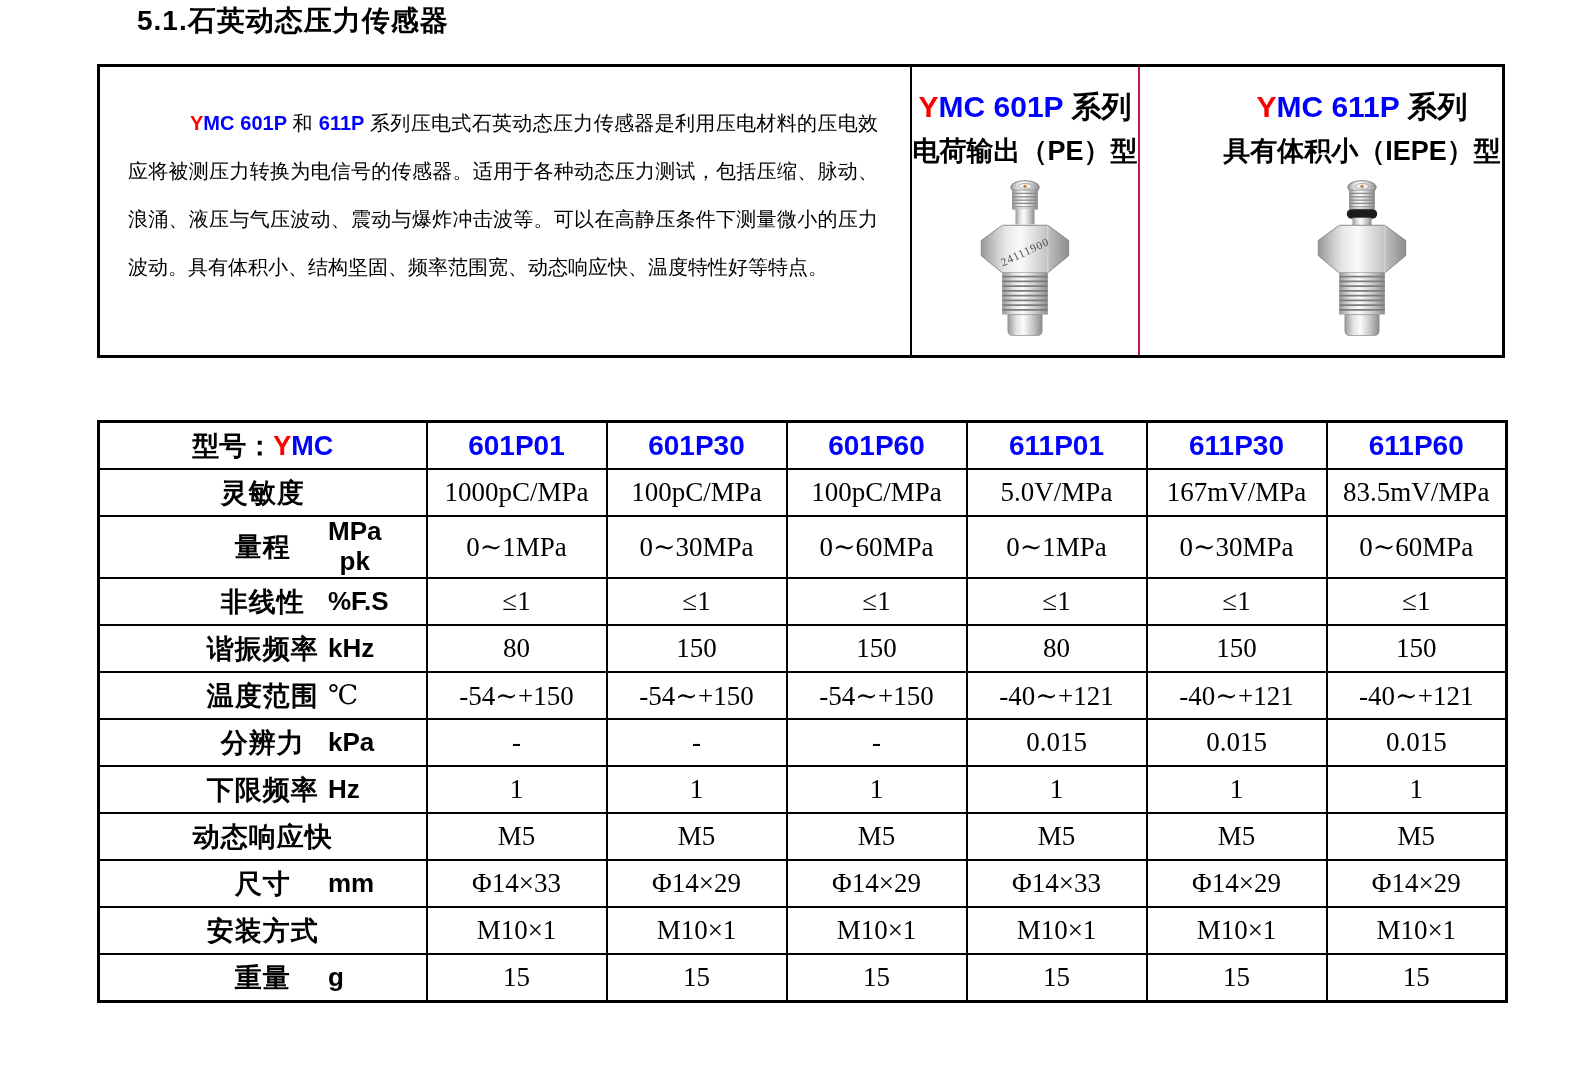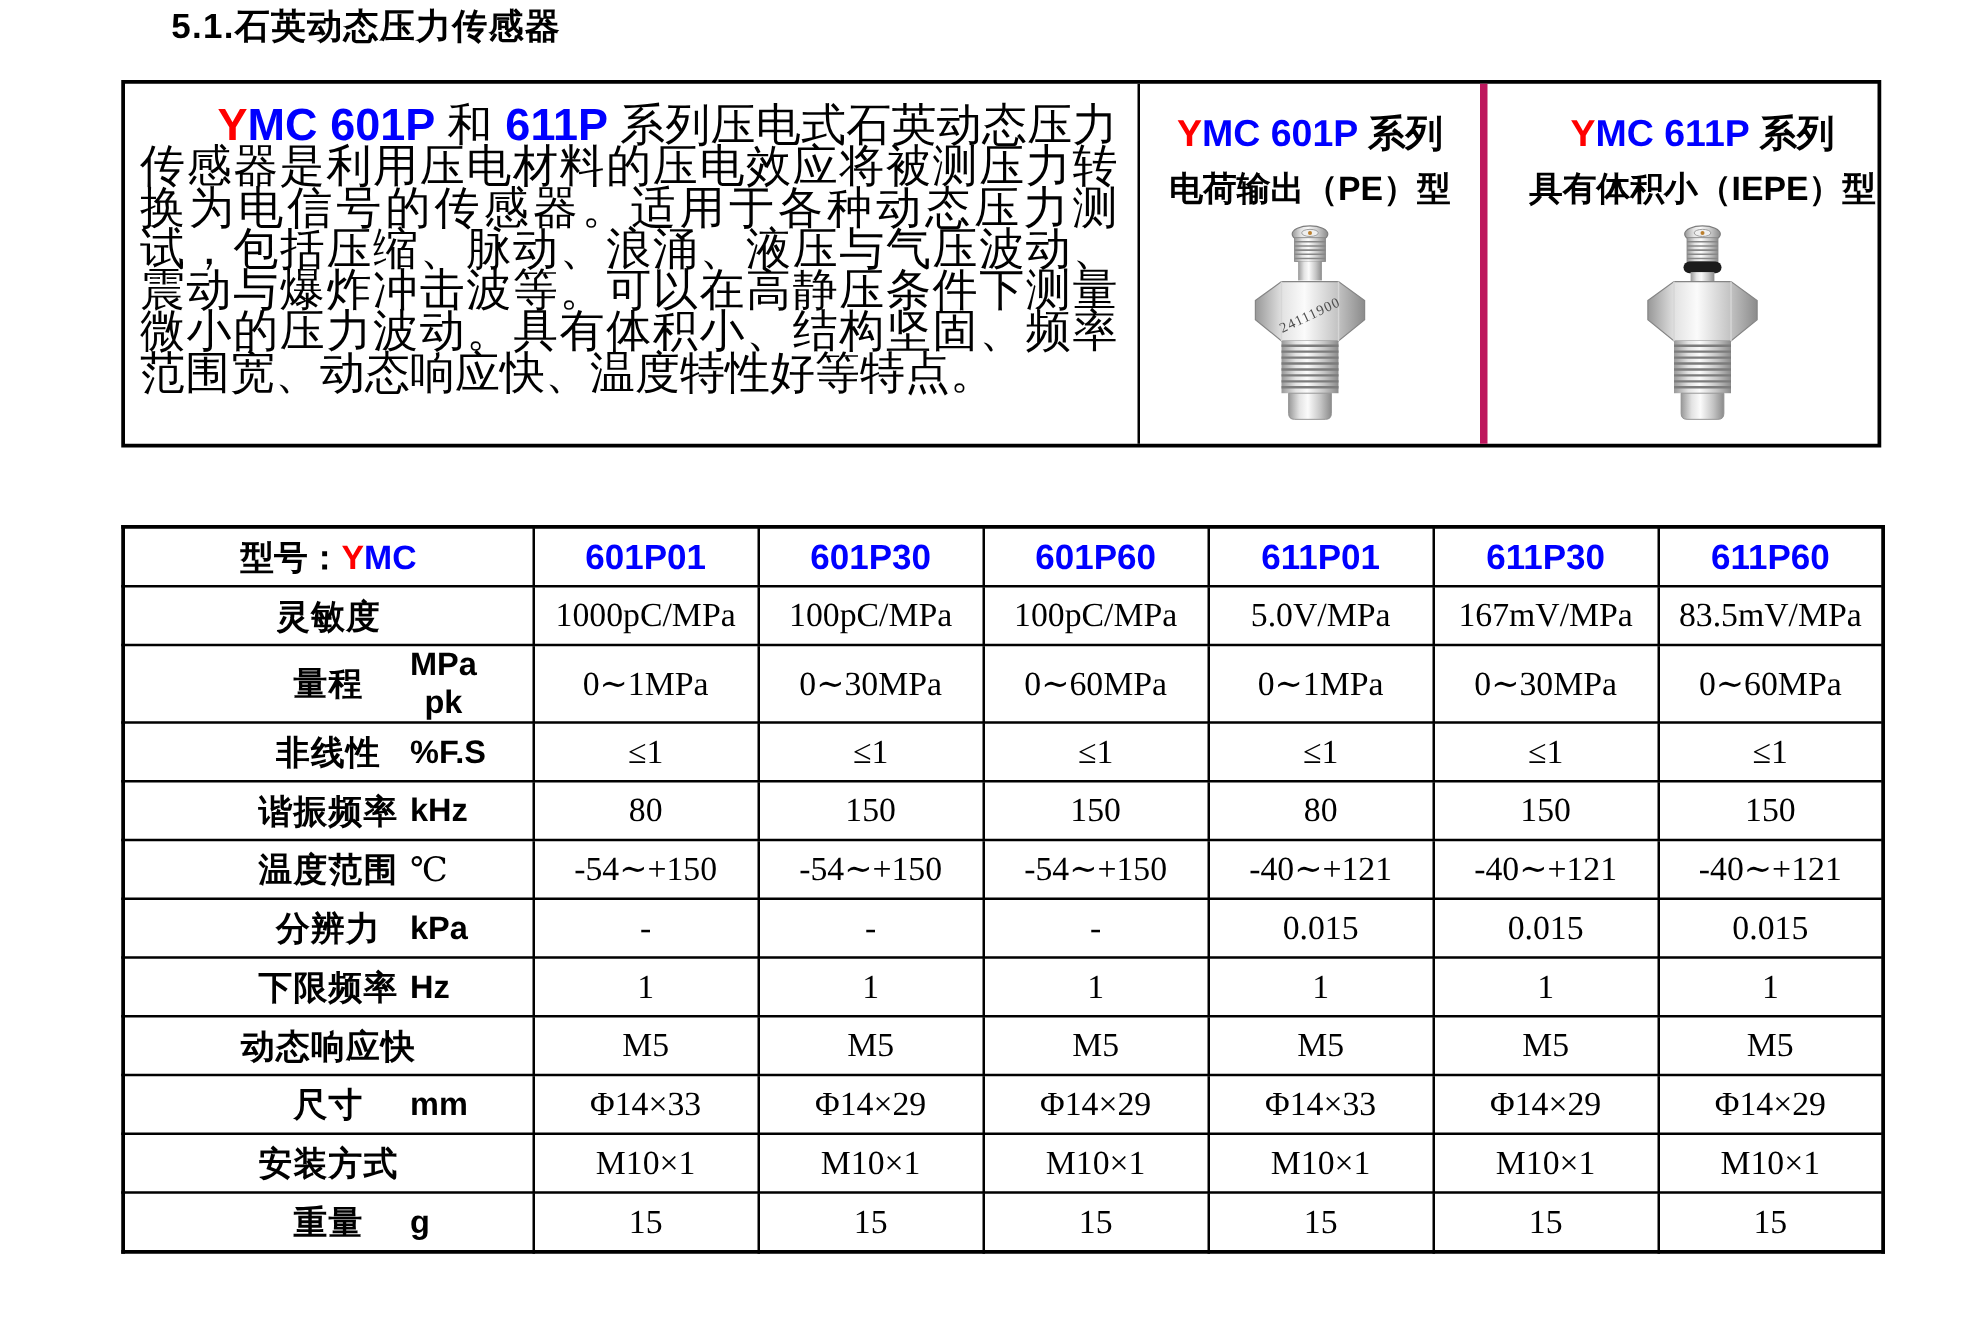--- a/index.html
+++ b/index.html
@@ -18,26 +18,26 @@
     font-size:28px;font-weight:bold;letter-spacing:1px;
   }
 
   
   .topbox{
     position:absolute;left:97px;top:64px;width:1408px;height:294px;
     border:3px solid #000;box-sizing:border-box;
   }
   .panel{position:absolute;top:0;height:100%;box-sizing:border-box;}
   .pleft{left:0;width:812px;border-right:2px solid #000;padding:16px 16px 0 12px;}
-  .pmid{left:812px;width:278px;border-right:6px solid #be185d;text-align:center;}
+  .pmid{left:812px;width:228px;border-right:2px solid #be185d;text-align:center;}
   .pright{left:1090px;width:344px;text-align:center;}
 
   .intro{
-    margin:0;font-family:"Liberation Serif","DejaVu Serif",serif;
-    font-size:36px;line-height:33px;text-align:justify;text-indent:62px;
+    margin:16px;font-family:"Liberation Serif","DejaVu Serif",serif;
+    font-size:20px;line-height:48px;text-align:justify;text-indent:62px;
   }
   .intro .sans{font-family:"Liberation Sans","DejaVu Sans",sans-serif;}
 
   .ph1{margin-top:20px;font-size:30px;font-weight:bold;white-space:nowrap;}
   .ph2{margin-top:5px;font-size:27px;font-weight:bold;white-space:nowrap;}
   .sensor{display:block;margin:6px auto 0;}
 
   
   table.spec{
     position:absolute;left:97px;top:420px;width:1408px;

